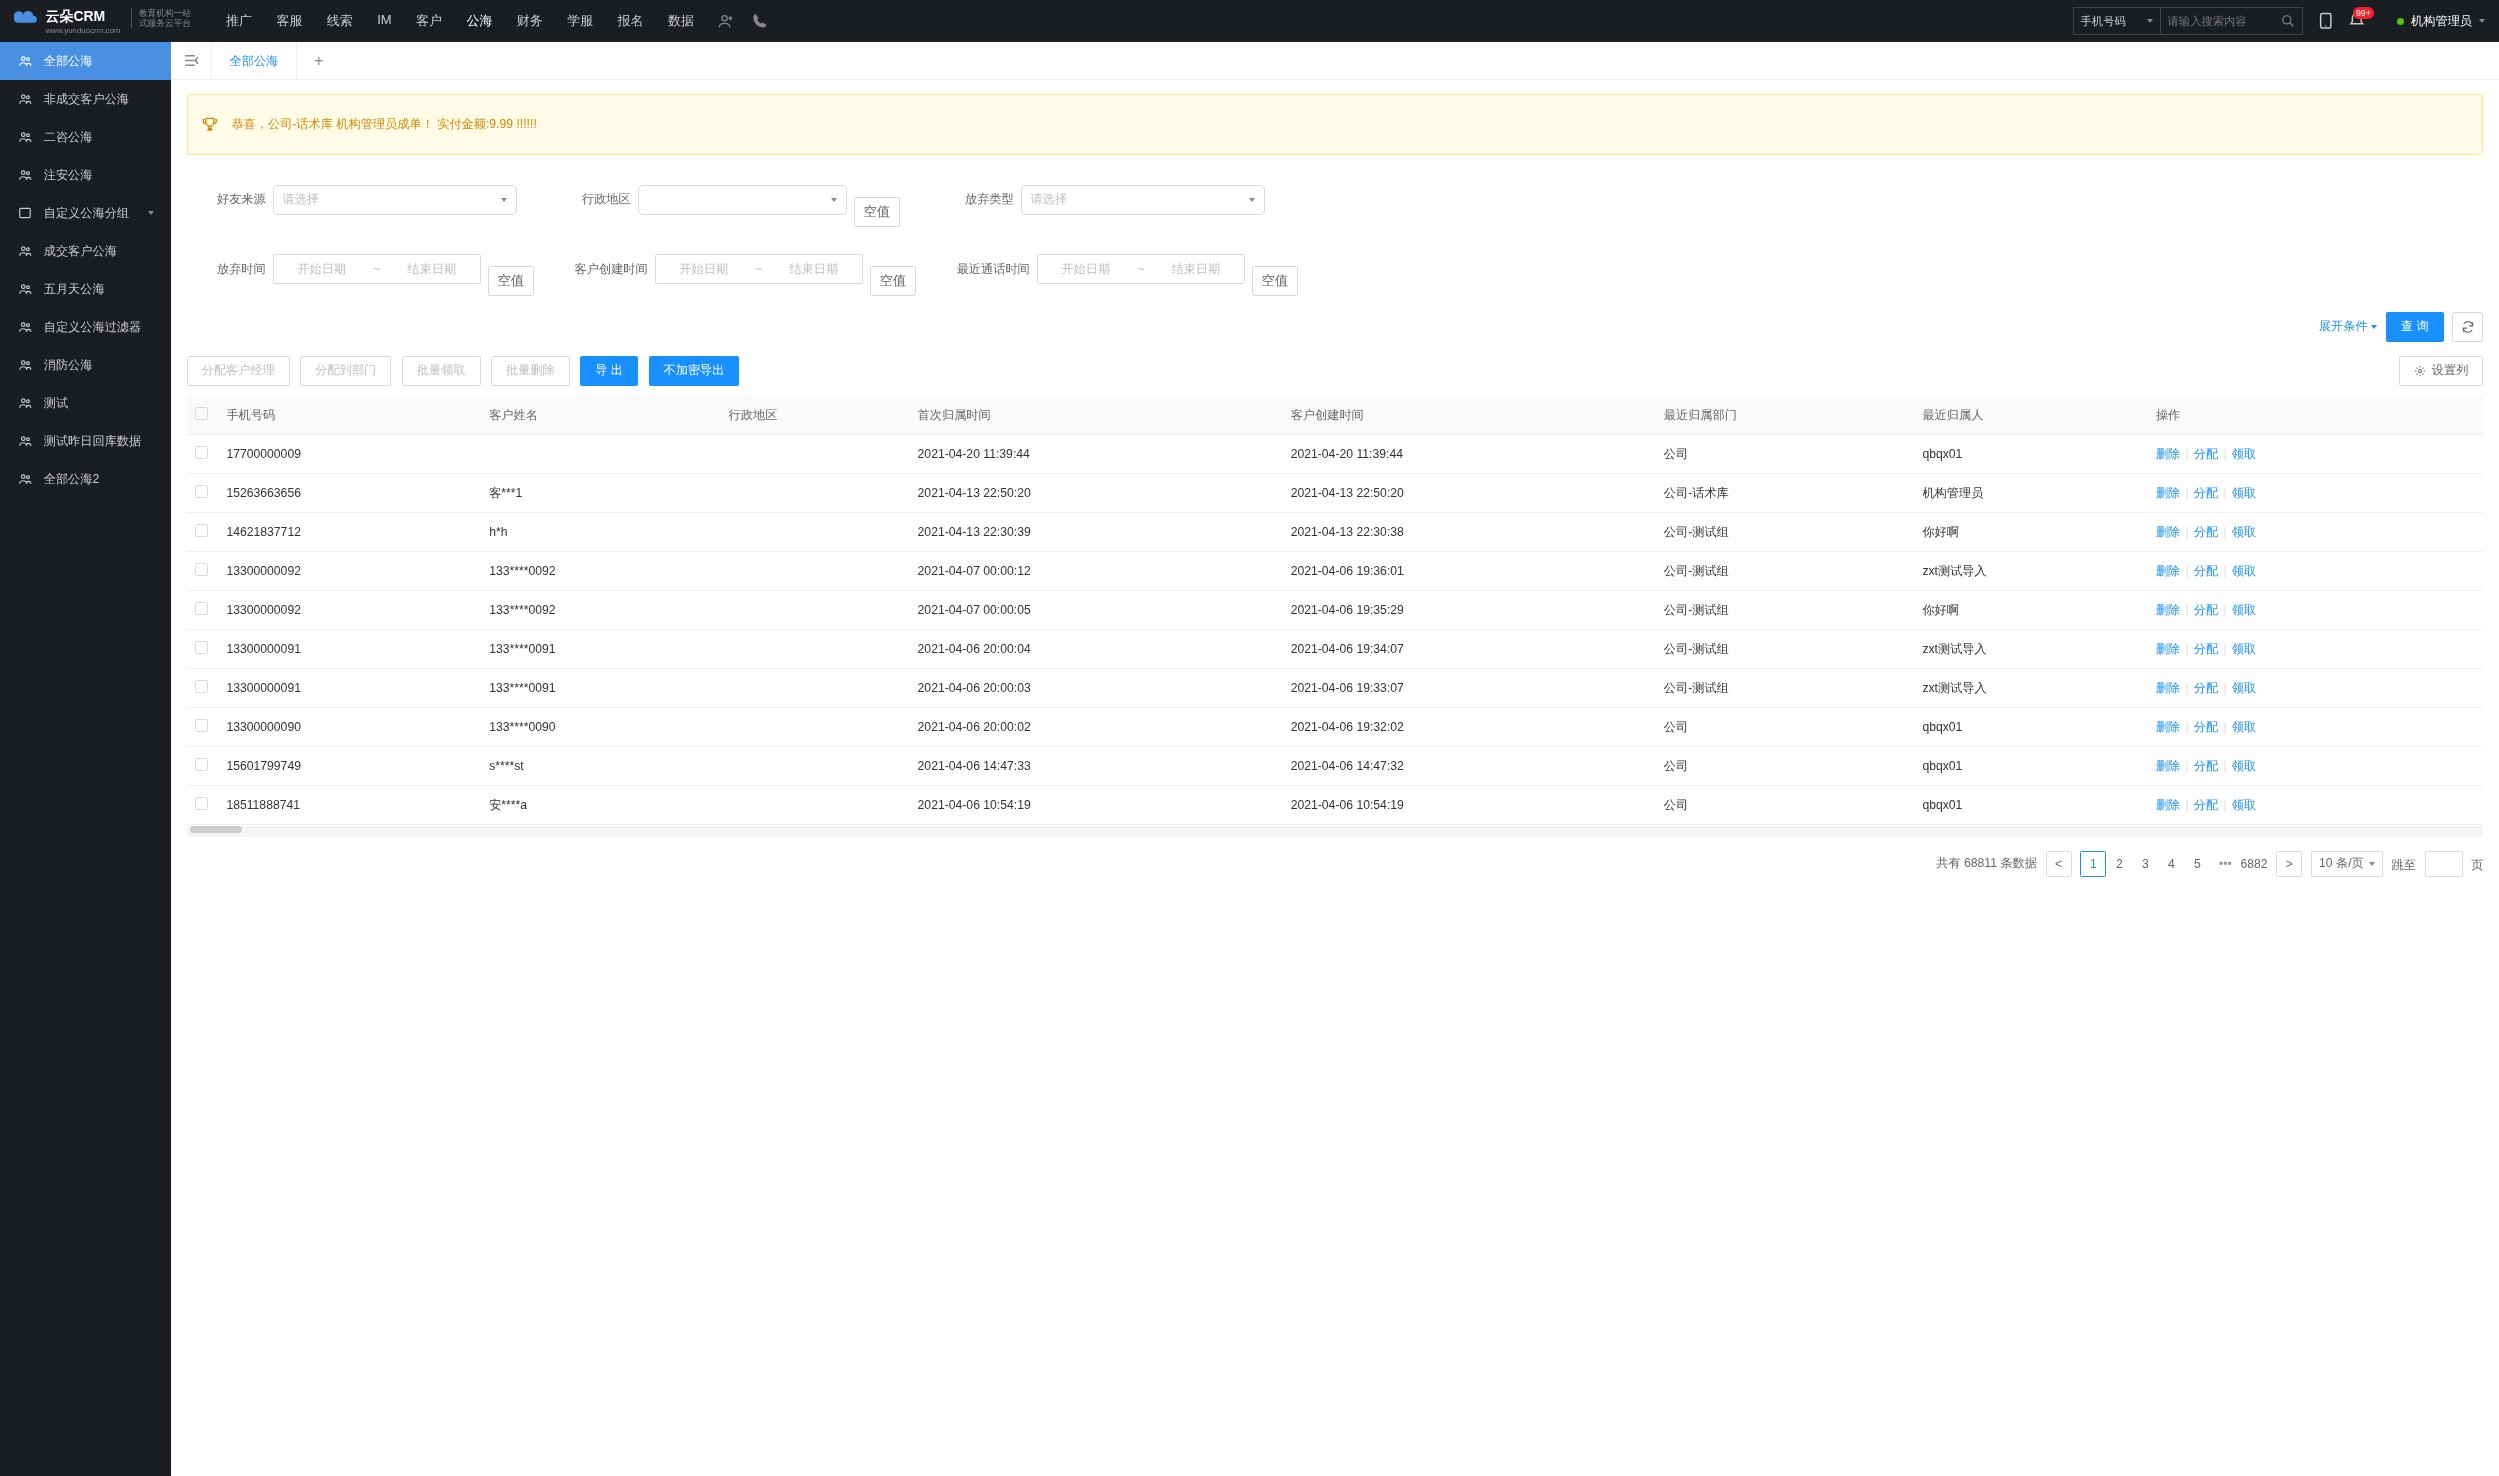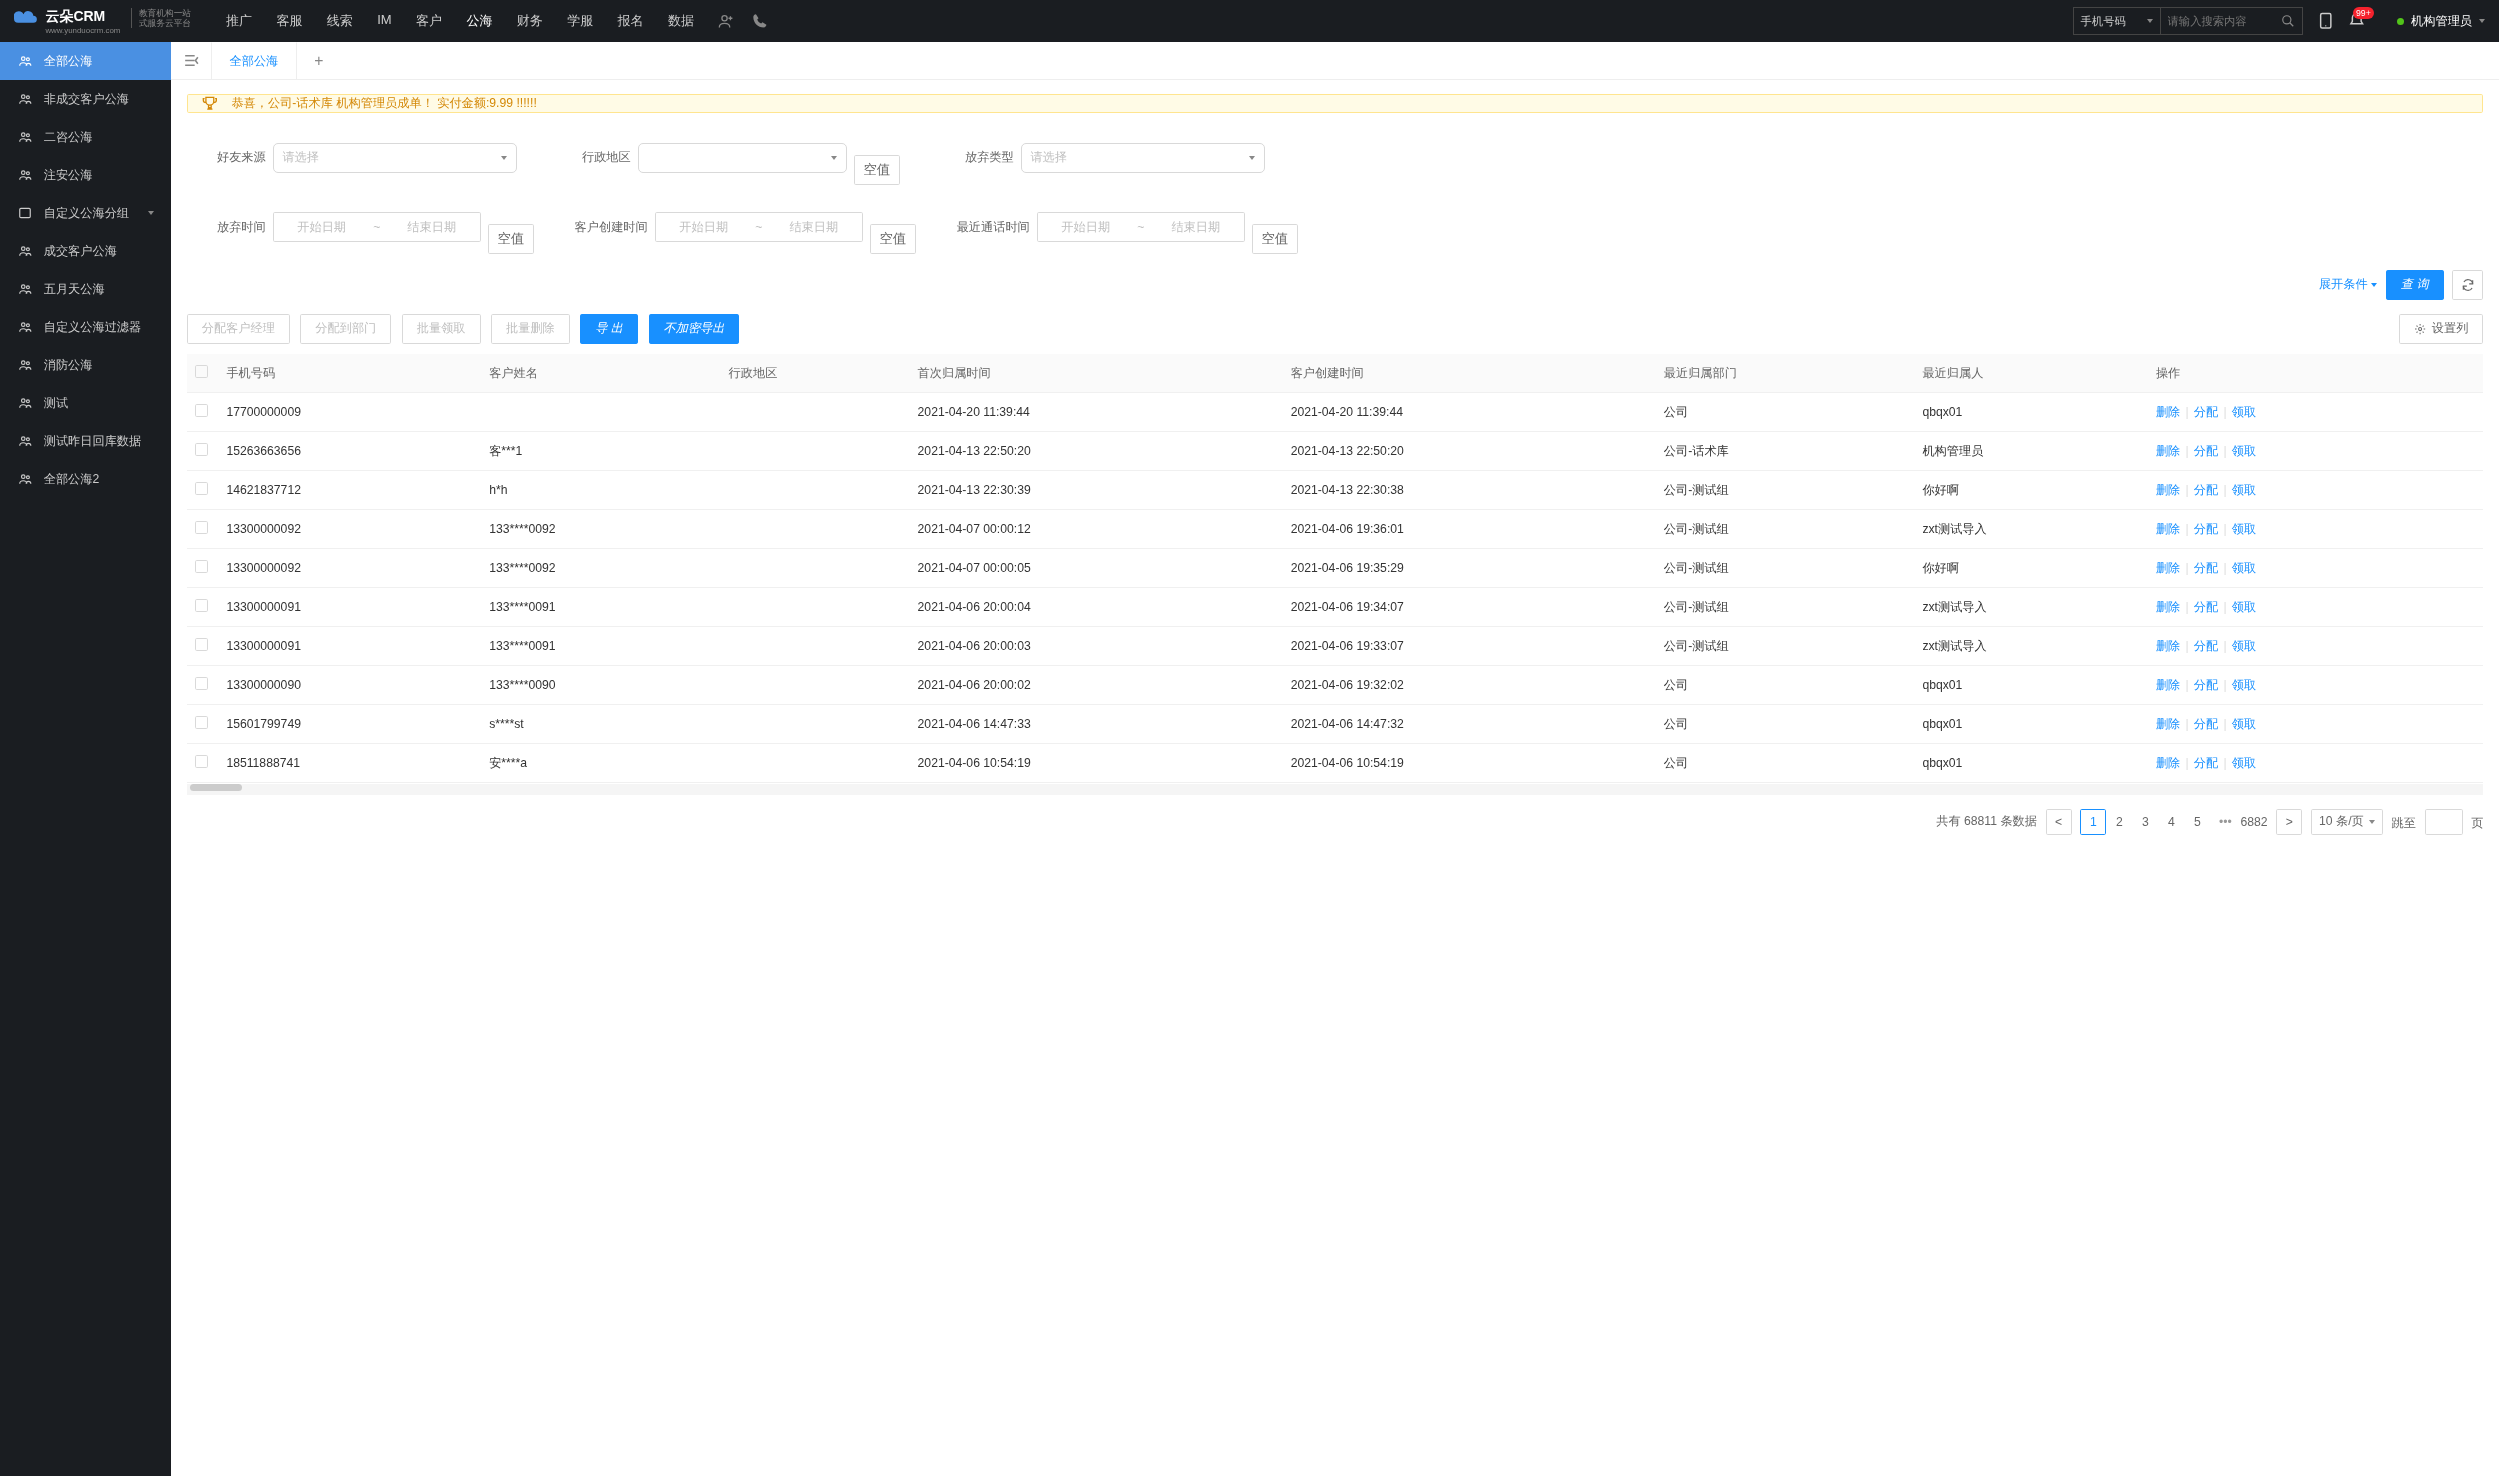--- a/index.html
+++ b/index.html
@@ -42,37 +42,37 @@
     
     .main { flex:1; display:flex; flex-direction:column; overflow:hidden; background:#f0f2f5;}
     .tabs { background:#fff; height:38px; display:flex; align-items:center; padding-left:10.5px; border-bottom:0.9px solid #eee;}
     .tab-toggle { width:19px; height:19px; }
     .tab-item { padding:0 17.5px; height:38px; display:flex; align-items:center; border-right:0.9px solid #eee; border-left:0.9px solid #eee; margin-left:10.5px;}
     .tab-item.active { color:#1890ff; border-top:1.7px solid transparent;}
     .tab-add { padding:0 17.5px; color:#888; font-size:15.7px; cursor:pointer;}
 
     .content { padding:14px 15.7px; flex:1; overflow:auto; background:#fff; margin:0;}
 
-    .banner { border:0.9px solid #ffe58f; background:#fffbe6; padding:0 14px; display:flex; align-items:center; gap:14px; color:#d48806; border-radius:1.7px;}
+    .banner { border:0.9px solid #ffe58f; background:#fffbe6; padding:21px 14px; display:flex; align-items:center; gap:14px; color:#d48806; border-radius:1.7px;}
     .trophy { width:15.7px; height:15.7px; }
 
     .filters { margin-top:17.5px; }
     .filter-row { display:flex; gap:35px; margin-bottom:15.7px; }
     .filter-item { display:flex; align-items:center; gap:7px; }
     .filter-label { width:79px; text-align:right; color:#666; font-size:12.2px;}
     .filter-select { width:244px; height:30px; border:0.9px solid #d9d9d9; border-radius:5px; display:flex; align-items:center; justify-content:space-between; padding:0 8.7px; color:#bfbfbf; }
     .filter-empty-btn { height:30px; border:0.9px solid #d9d9d9; padding:0 8.7px; background:#fff; cursor:pointer; color:#666; border-radius:1.7px;margin-top:24px;}
     .filter-date { width:208px; height:30px; border:0.9px solid #d9d9d9; border-radius:1.7px; display:flex; align-items:center; padding:0 8.7px; color:#bfbfbf; }
     .filter-date span.sep { margin:0 12.2px; color:#bfbfbf;}
     .filter-date .dstart, .filter-date .dend { flex:1; text-align:center;}
 
     .filter-actions { display:flex; justify-content:flex-end; gap:8.7px; align-items:center; margin-bottom:14px;}
     .link-btn { color:#1890ff; cursor:pointer; display:flex; align-items:center; gap:3.5px;}
     .btn { height:30px; padding:0 14px; border-radius:1.7px; cursor:pointer; font-size:12.2px; display:inline-flex; align-items:center; gap:5.2px;}
-    .btn-primary { background:#1890ff; color:#fff; border:0.9px solid #1890ff;font-style:italic;}
+    .btn-primary { background:#1890ff; color:#fff; border:0.9px solid #1890ff;}
     .btn-default { background:#fff; border:0.9px solid #d9d9d9; color:#666;}
     .btn-disabled { background:#fff; border:0.9px solid #d9d9d9; color:#bfbfbf; }
     .btn-icon-only { width:31px; padding:0; justify-content:center;}
 
     .toolbar { display:flex; gap:10.5px; margin-bottom:10.5px; align-items:center;}
     .toolbar-right { margin-left:auto; }
 
     
     .tbl { width:100%; border-collapse:collapse; }
     .tbl th, .tbl td { text-align:left; padding:10.5px 8.7px; font-size:12.2px; border-bottom:0.9px solid #f0f0f0; white-space:nowrap;}

